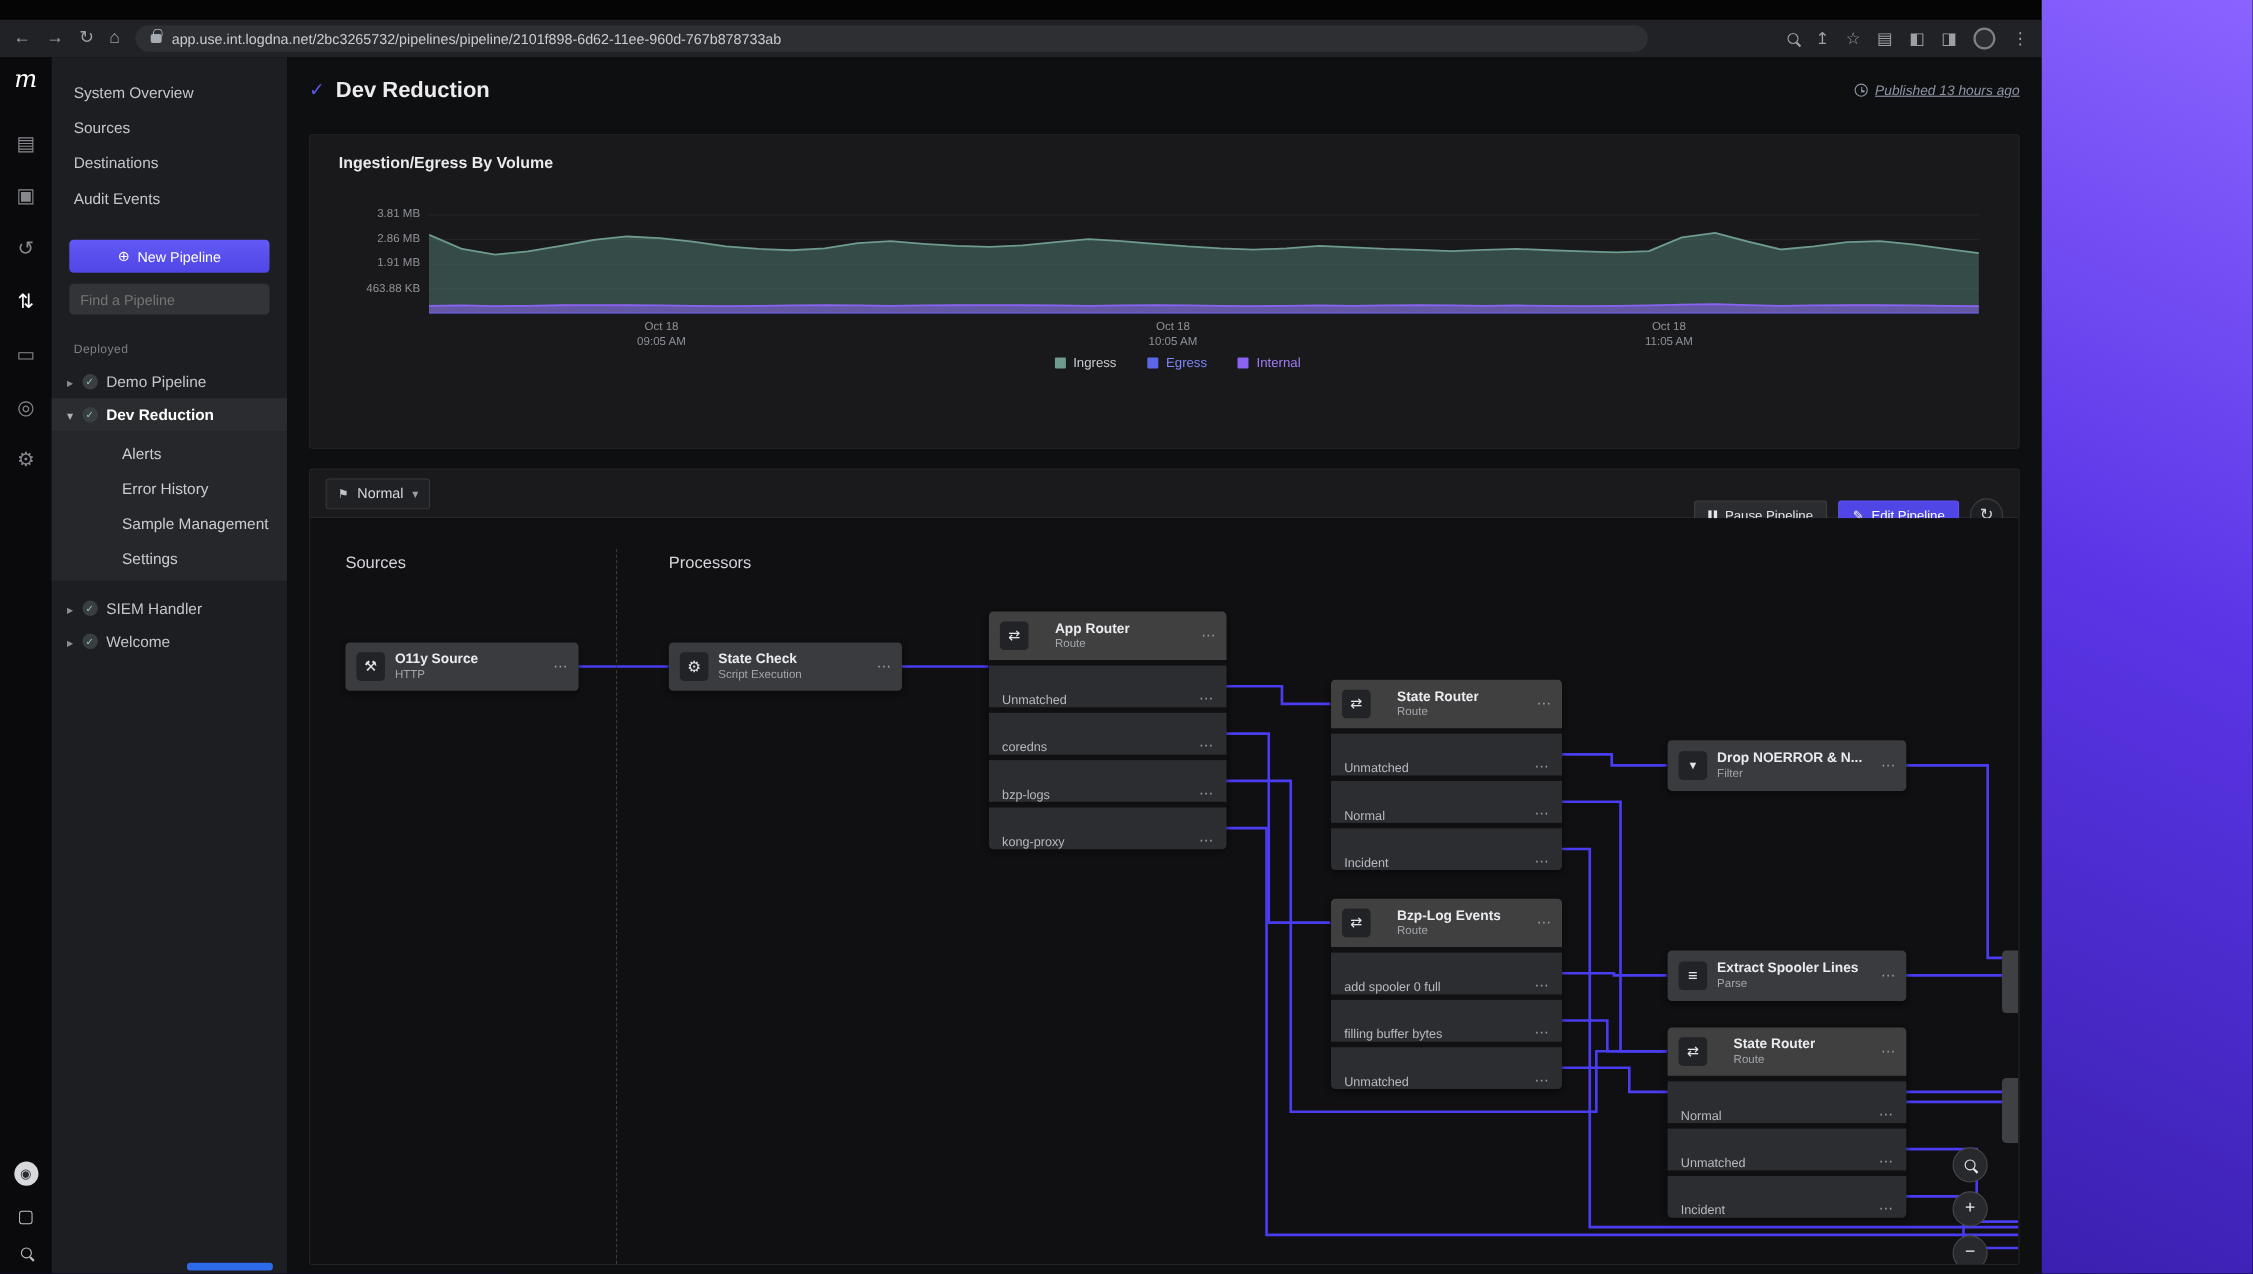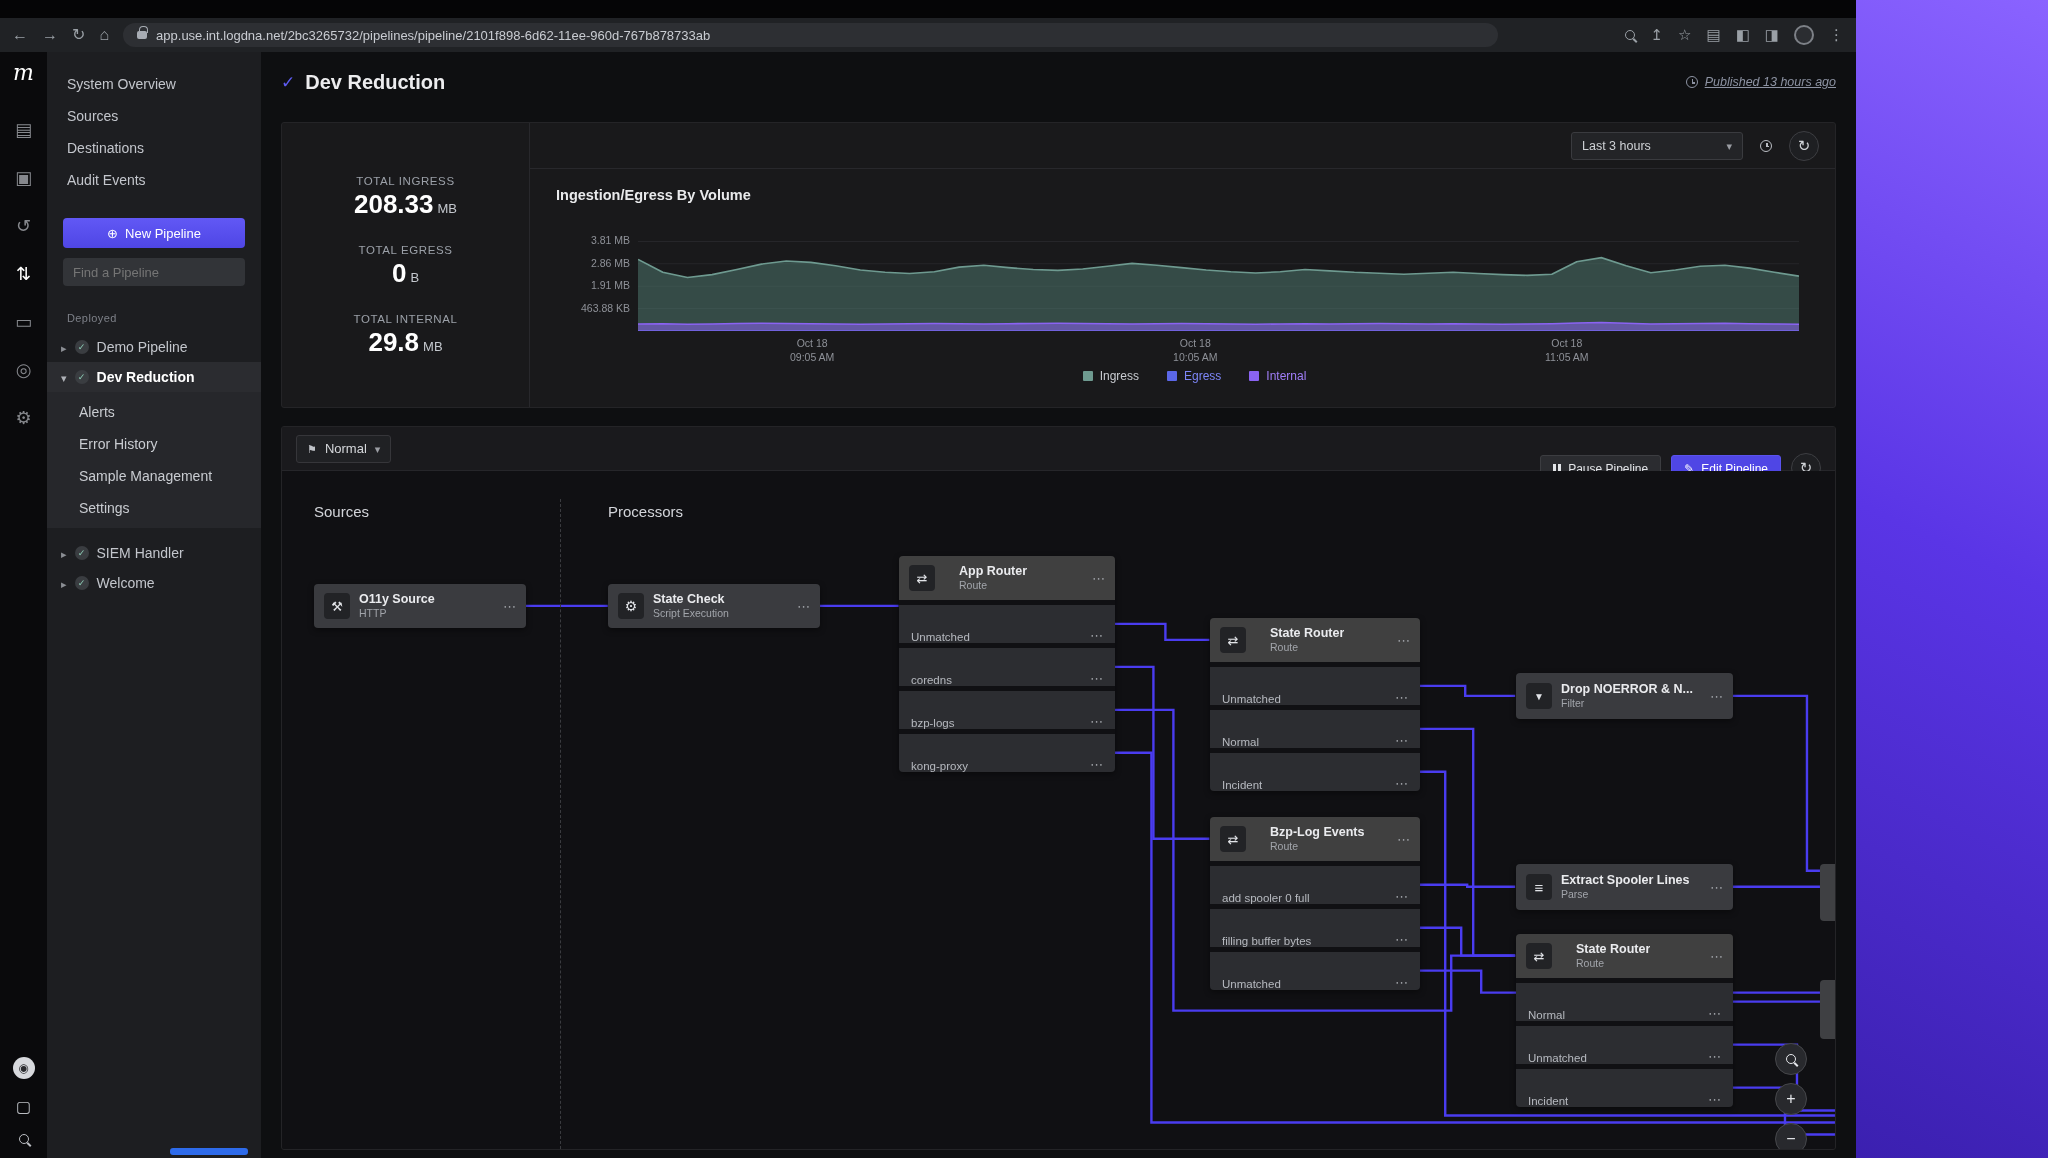--- a/index.html
+++ b/index.html
@@ -35,21 +35,21 @@
   .plus-ic::before{content:"⊕";font-size:13px;}
   .find-input{margin:10px 16px 0 16px;height:28px;border-radius:4px;background:#323438;border:none;color:#8d9097;font-size:13px;padding:0 10px;width:calc(100% - 32px);}
   .grp-label{margin:26px 0 8px 20px;font-size:11px;color:#7d8088;letter-spacing:.4px;}
   .pipe-row{height:30px;display:flex;align-items:center;gap:8px;padding-left:14px;cursor:default;}
   .pipe-row.selected{background:#2b2c30;color:#ffffff;font-weight:bold;}
   .caret-r::before{content:"▸";color:#8b8e94;font-size:11px;}
   .caret-d::before{content:"▾";color:#aeb1b7;font-size:11px;}
   .badge-check{width:14px;height:14px;border-radius:50%;background:#3a3d41;color:#8fd0b8;font-size:9px;display:flex;align-items:center;justify-content:center;flex:none;}
   .badge-check::before{content:"✓";}
   .subpanel{background:#26272b;padding:4px 0;}
-  .subitem{height:32px;display:flex;align-items:center;padding-left:32px;color:#c9ccd1;cursor:default;}
+  .subitem{height:32px;display:flex;align-items:center;padding-left:64px;color:#c9ccd1;cursor:default;}
 
   .main{flex:1;position:relative;background:#0e0f11;padding:0 20px;overflow:hidden;}
   .app-header{height:60px;display:flex;align-items:center;gap:10px;}
   .hdr-check{color:#5d5bf2;font-size:17px;font-weight:bold;}
   .hdr-title{color:#ececee;font-size:20px;font-weight:600;}
   .published{margin-left:auto;display:flex;align-items:center;gap:7px;color:#8d93a3;font-size:12.5px;font-style:italic;text-decoration:underline;cursor:pointer;}
   .clock{width:12px;height:12px;border:1.5px solid currentColor;border-radius:50%;position:relative;flex:none;}
   .clock::after{content:"";position:absolute;left:5px;top:2px;width:1.5px;height:4px;background:currentColor;}
   .clock::before{content:"";position:absolute;left:5px;top:5px;width:3px;height:1.5px;background:currentColor;}
 
@@ -215,45 +215,21 @@
         <div class="app-header">
           <span class="hdr-check">✓</span>
           <span class="hdr-title">Dev Reduction</span>
           <span class="published">
             <span class="clock"></span>
             <span>Published 13 hours ago</span>
           </span>
         </div>
 
         <div class="panel metrics-panel">
-          <div class="metrics-col">
-            <div class="metric">
-              <div class="m-label">TOTAL INGRESS</div>
-              <div class="m-value"><span>208.33</span><span class="m-unit">MB</span></div>
-            </div>
-            <div class="metric">
-              <div class="m-label">TOTAL EGRESS</div>
-              <div class="m-value"><span>0</span><span class="m-unit">B</span></div>
-            </div>
-            <div class="metric">
-              <div class="m-label">TOTAL INTERNAL</div>
-              <div class="m-value"><span>29.8</span><span class="m-unit">MB</span></div>
-            </div>
-          </div>
           <div class="chart-col">
-            <div class="chart-toolbar">
-              <div class="select">
-                <span>Last 3 hours</span>
-                <span class="chev"></span>
-              </div>
-              <span class="iconbtn">
-                  <span class="clock"></span>
-                </span>
-              <span class="roundbtn refresh-g"></span>
-            </div>
             <div class="chart-body">
               <div class="chart-title">Ingestion/Egress By Volume</div>
               <div class="plot">
                 <span class="ytick" style="top:15px">3.81 MB</span>
                 <span class="ytick" style="top:38px">2.86 MB</span>
                 <span class="ytick" style="top:60px">1.91 MB</span>
                 <span class="ytick" style="top:83px">463.88 KB</span>
                 <svg id="volume-svg" viewBox="0 0 1000 112" preserveAspectRatio="none">
                     <line x1="0" x2="1000" y1="89.60000000000001" y2="89.60000000000001" stroke="#26262a" stroke-width="1"></line>
                     <line x1="0" x2="1000" y1="67.2" y2="67.2" stroke="#26262a" stroke-width="1"></line>

